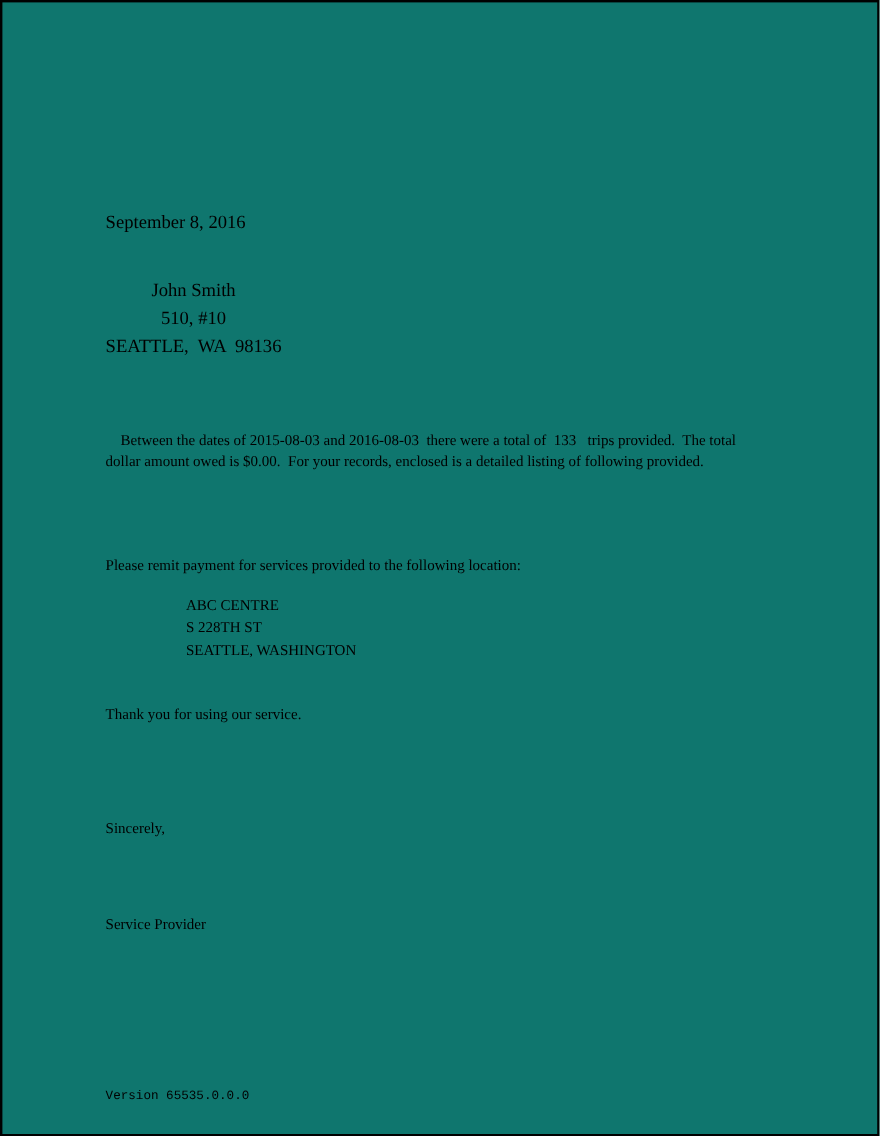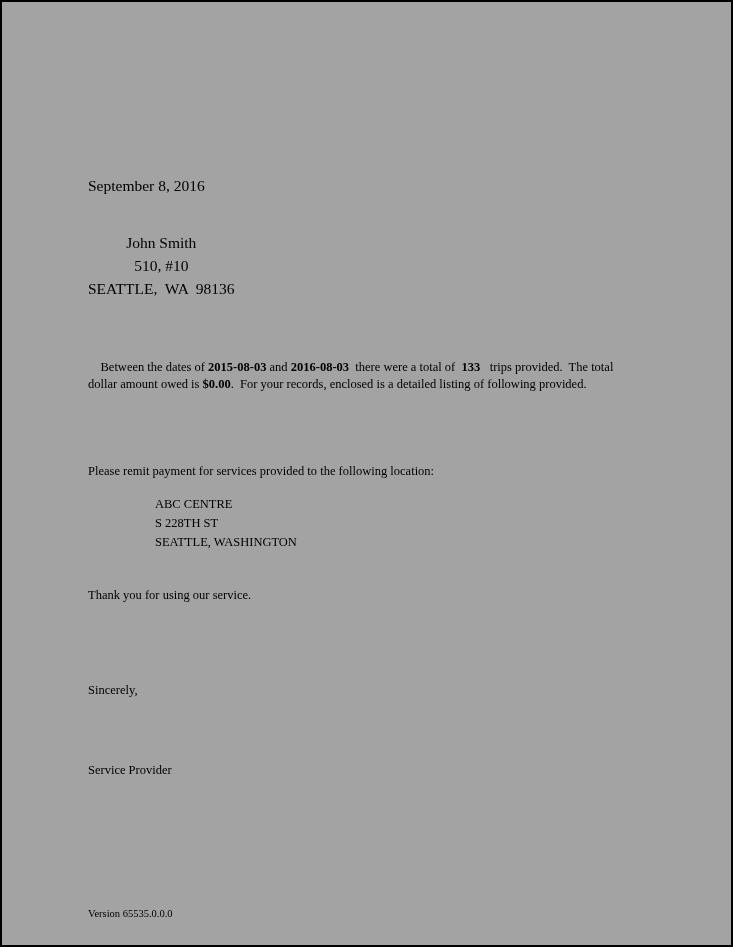--- a/index.html
+++ b/index.html
@@ -5,33 +5,33 @@
   html, body {
     margin: 0;
     padding: 0;
     background: #ffffff;
   }
   .page {
     position: relative;
     width: 733px;
     height: 947px;
     box-sizing: border-box;
-    background: #a3a3a3;
+    background: #0f766e;
     border: 2px solid #000000;
     overflow: hidden;
     color: #000000;
     font-family: "Liberation Serif", "DejaVu Serif", serif;
   }
   .abs { position: absolute; }
   .lg { font-size: 15.5px; line-height: 23px; }
   .md { font-size: 12.5px; line-height: 17px; }
   .loc { font-size: 12.5px; line-height: 19px; margin-left: 20px; }
-  .sm { font-size: 10.5px; line-height: 14px; }
+  .sm { font-size: 10.5px; line-height: 14px; font-family: Liberation Mono, monospace; }
   .pre { white-space: pre-wrap; }
-  .b { font-weight: bold; }
+  .b { font-weight: normal; }
 </style>
 </head>
 <body>
 
 <div class="page">
 
   <div class="abs lg" style="left:86px; top:172px;">September 8, 2016</div>
 
   <div class="abs lg" style="left:86px; top:229px;text-align:center;">
     <div>John Smith</div>

